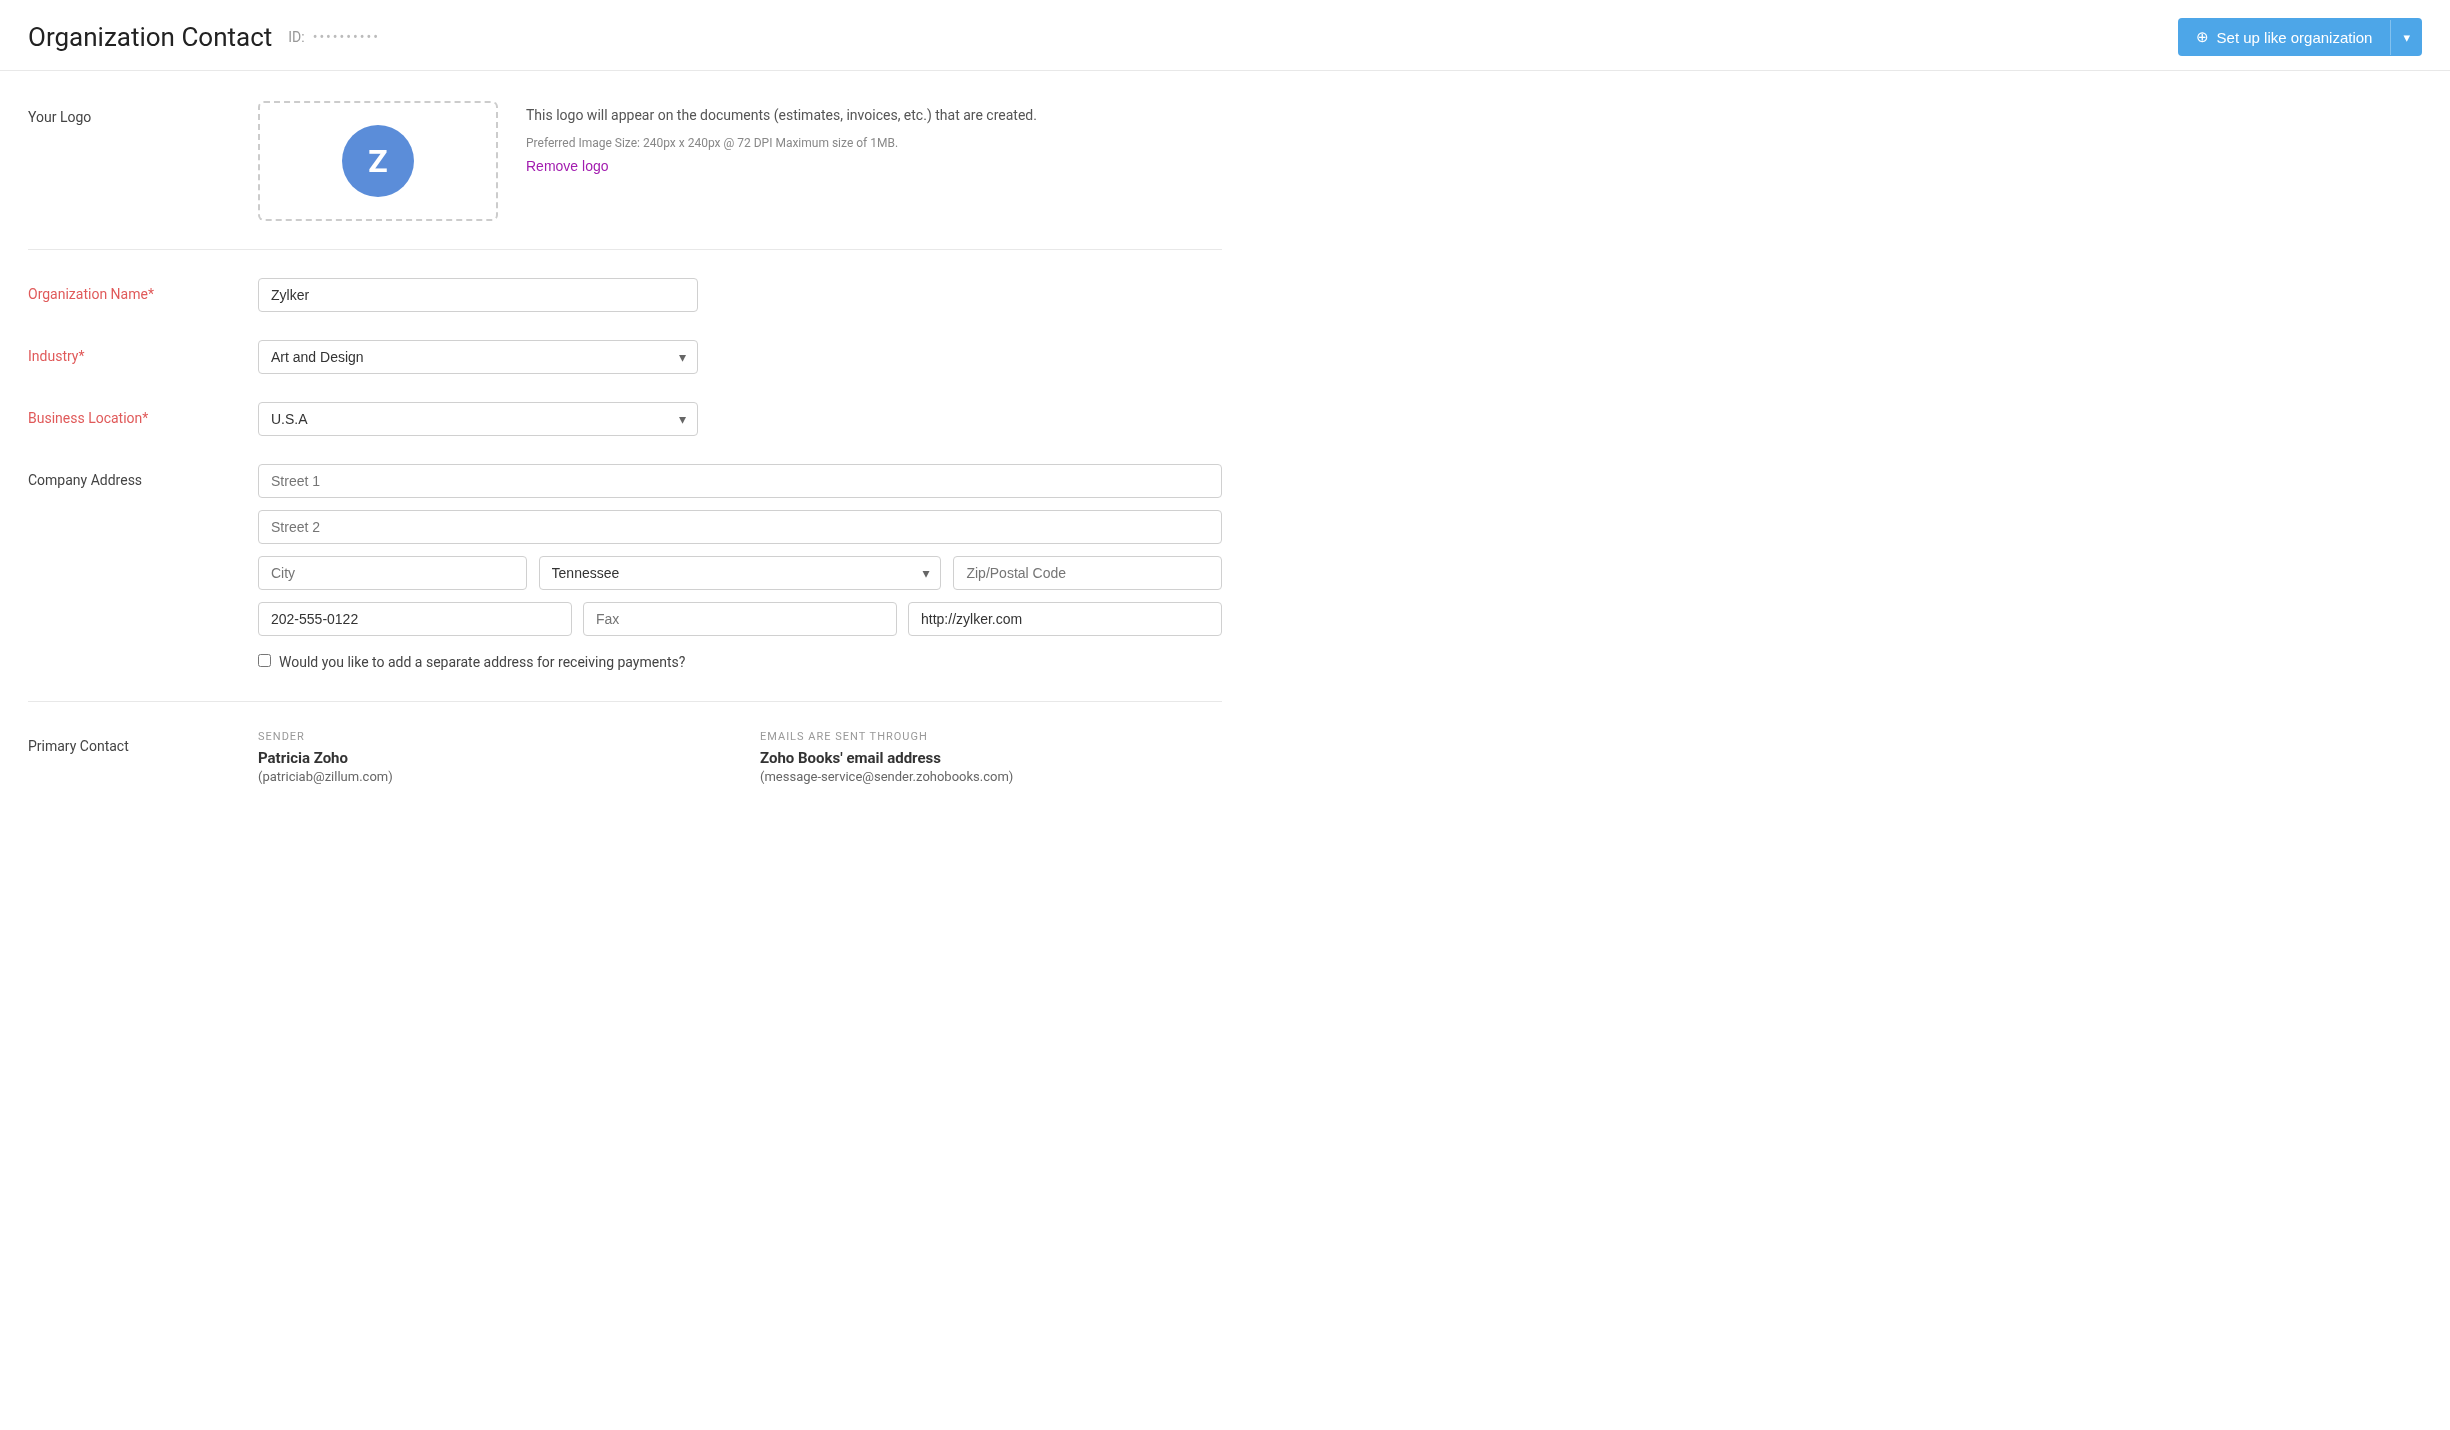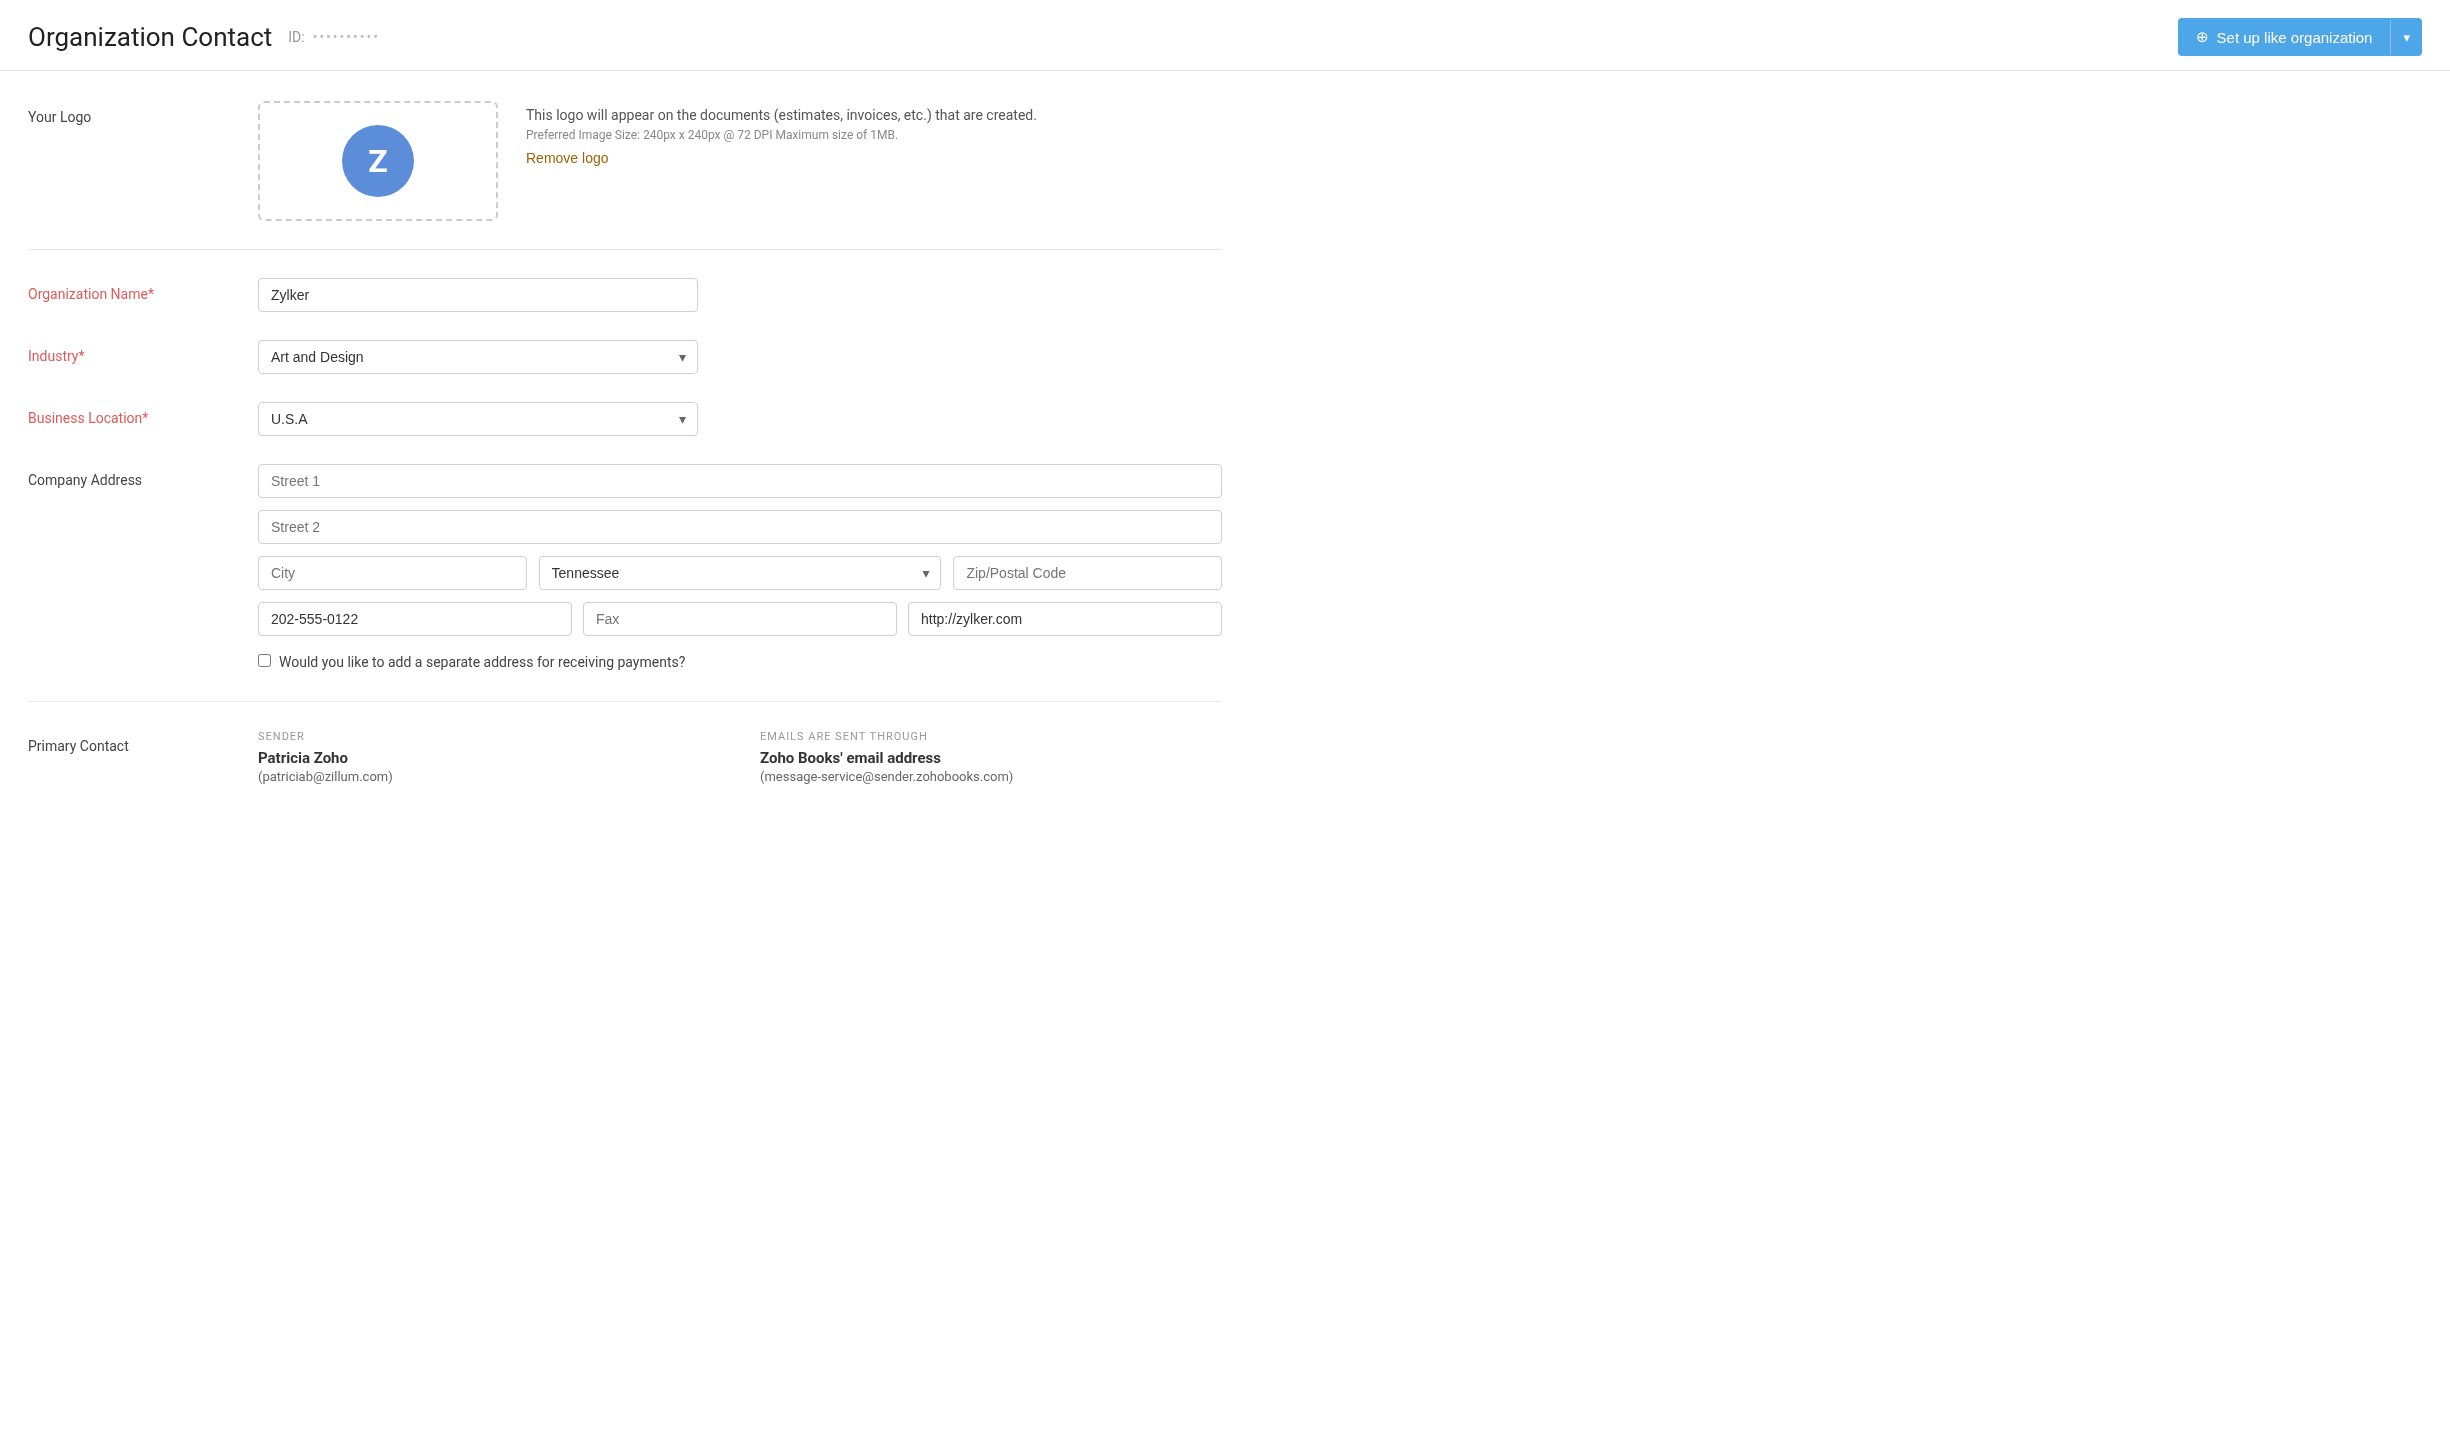--- a/index.html
+++ b/index.html
@@ -105,29 +105,30 @@
       color: #fff;
       font-size: 32px;
       font-weight: 700;
     }
     .logo-info {
       padding-top: 4px;
     }
     .logo-info p {
       font-size: 14px;
       color: #555;
+      margin-bottom: 8px;
       line-height: 1.5;
     }
     .logo-info .size-hint {
       font-size: 12px;
       color: #888;
       margin-bottom: 6px;
     }
     .remove-logo-link {
-      color: #a16207;
+      color: #a21caf;
       font-size: 14px;
       cursor: pointer;
       text-decoration: none;
       border: none;
       background: none;
     }
     input[type="text"],
     input[type="tel"],
     input[type="url"] {
       width: 100%;

